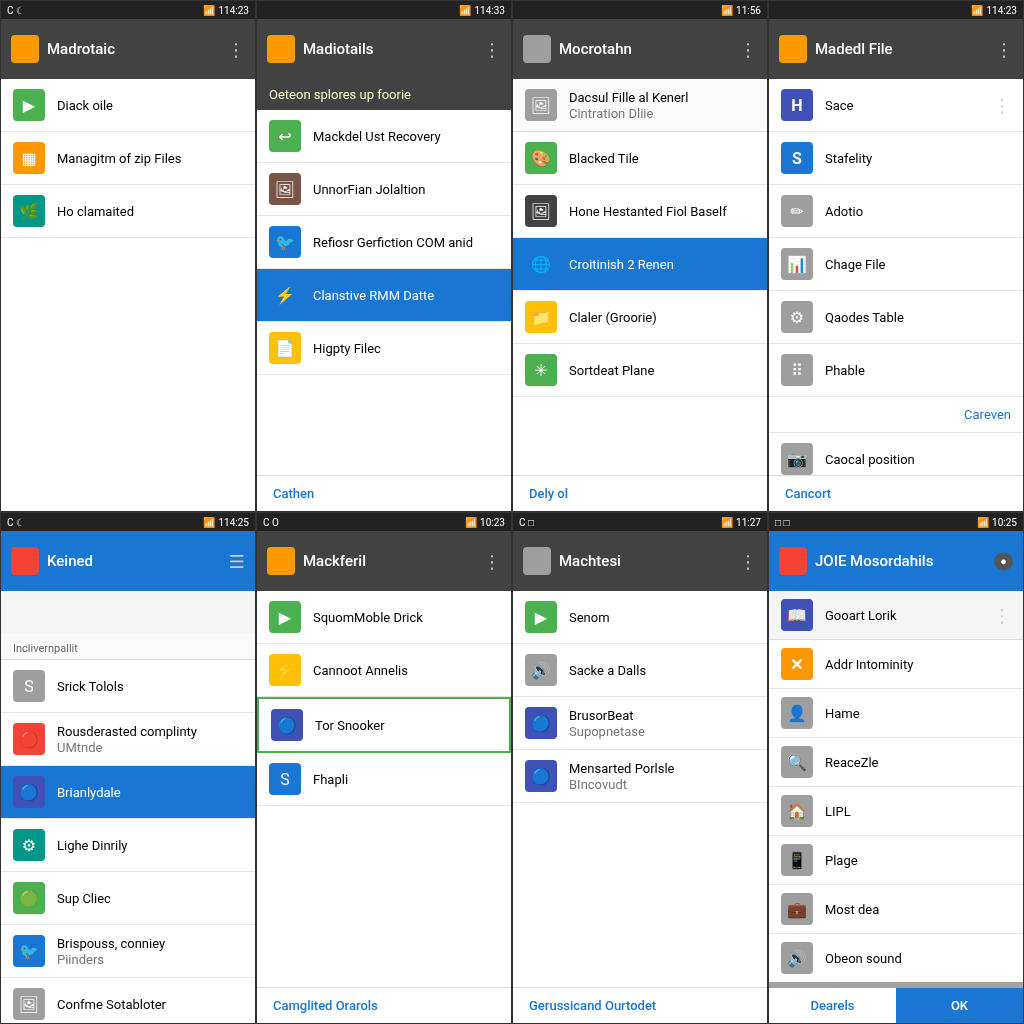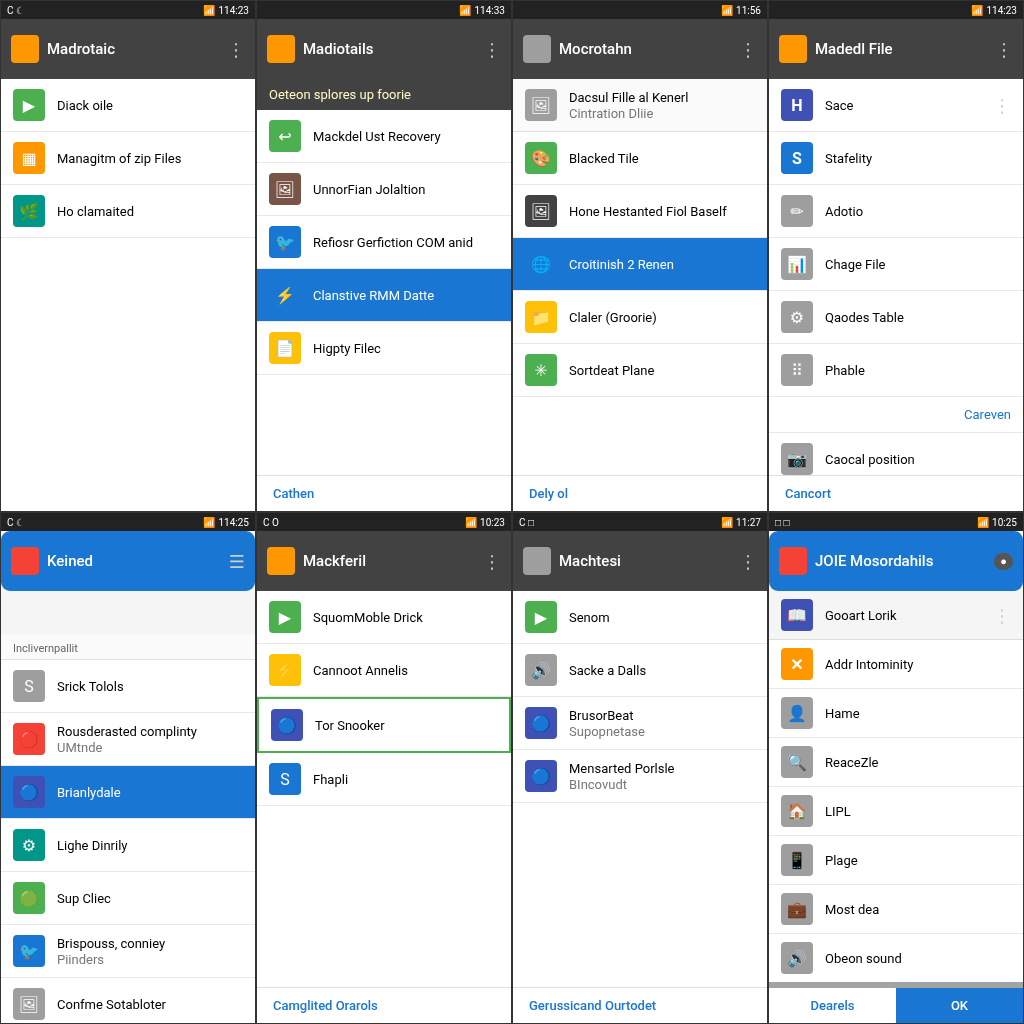--- a/index.html
+++ b/index.html
@@ -114,21 +114,21 @@
     .ic-orange { background: #ff9800; color: #fff; }
     .ic-red { background: #f44336; color: #fff; }
     .ic-teal { background: #009688; color: #fff; }
     .ic-grey { background: #9e9e9e; color: #fff; }
     .ic-brown { background: #795548; color: #fff; }
     .ic-indigo { background: #3f51b5; color: #fff; }
     .ic-cyan { background: #00bcd4; color: #fff; }
     .ic-yellow { background: #ffc107; color: #333; }
     .ic-dark { background: #424242; color: #fff; }
 
-    .toolbar-blue { background: #1976d2; border-radius: 9px; }
+    .toolbar-blue { background: #1976d2; }
 
     
     .bottom-right .list-item { padding: 8px 12px; }
 
     
     .dialog-header {
       background: #424242;
       color: #fef9c3;
       padding: 8px 12px;
       font-size: 13px;

